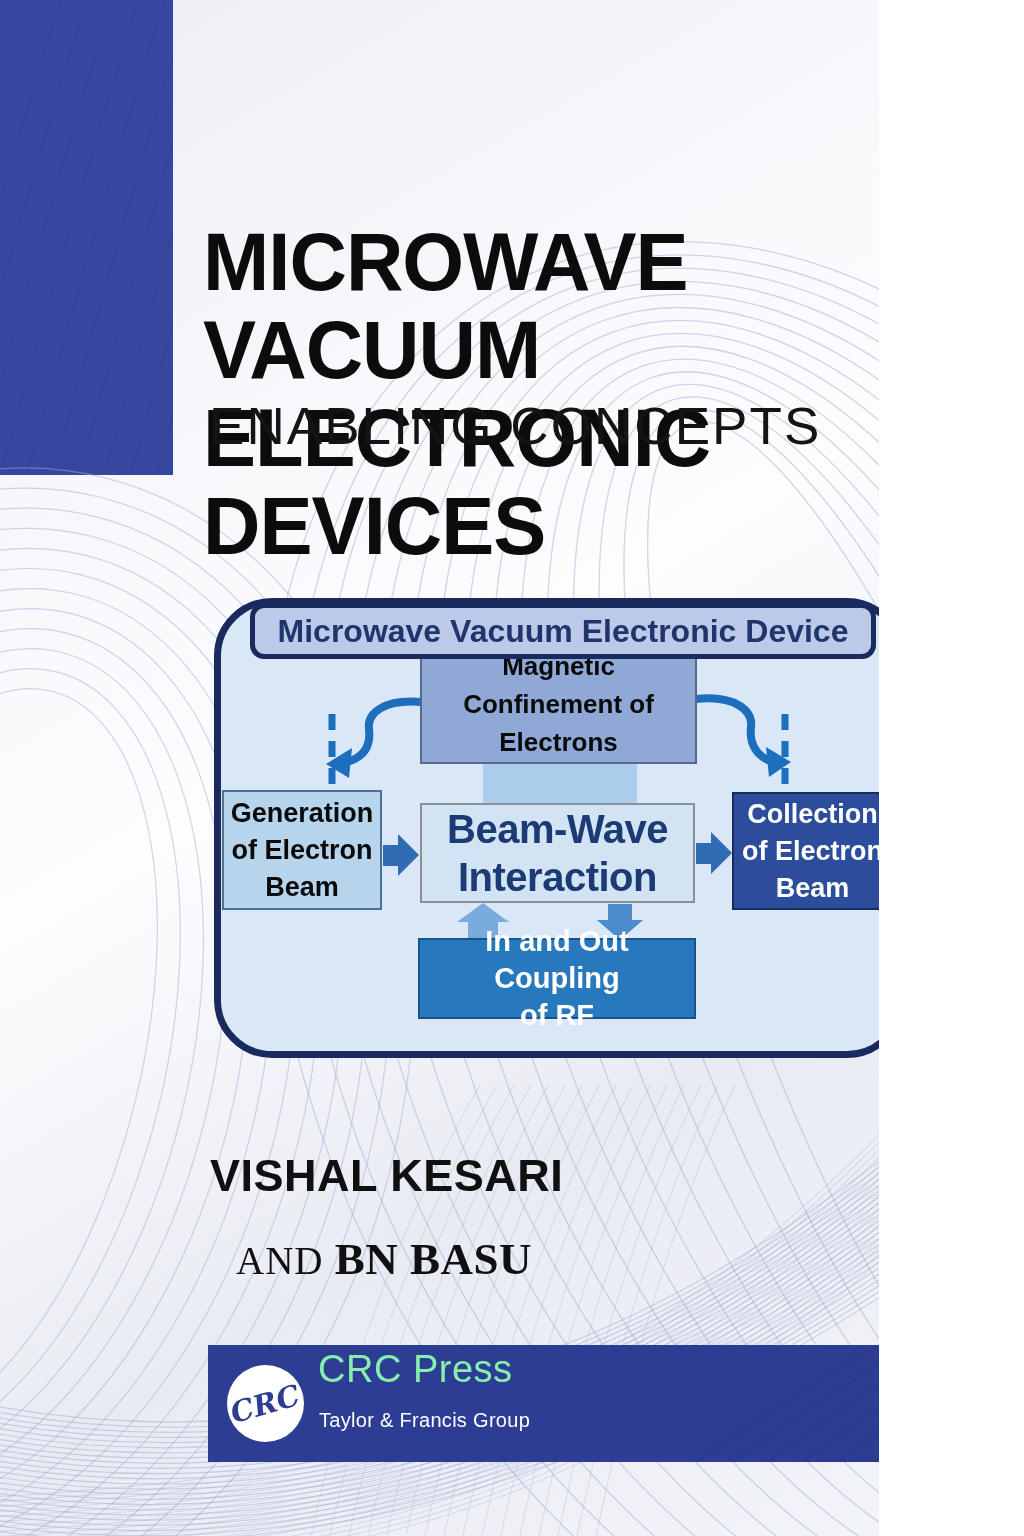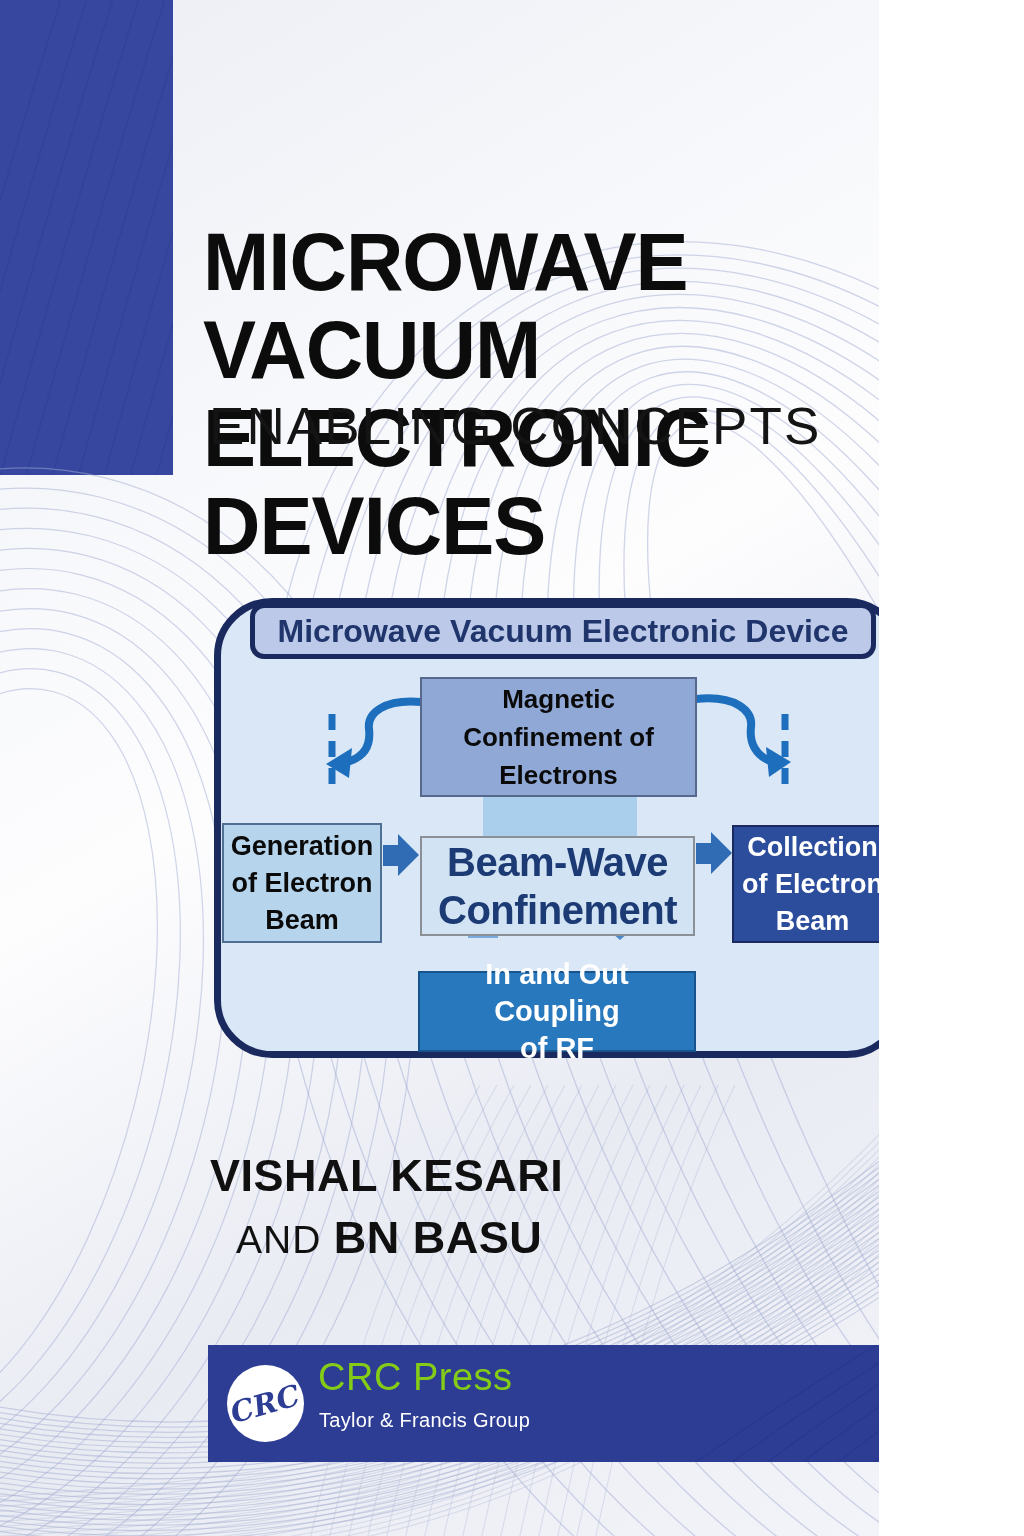--- a/index.html
+++ b/index.html
@@ -21,45 +21,45 @@
     font-size:52px;letter-spacing:2px;transform:scaleX(1.02);transform-origin:left top;}
   
   .dev-container{left:214px;top:598px;width:677px;height:446px;z-index:3;
     background:#d9e7f6;border:7px solid #1b2a5e;border-radius:58px;}
   .dev-header{left:250px;top:567px;width:616px;height:46px;z-index:6;
     background:#bcc9e8;border:5px solid #1b2a5e;border-radius:14px;
     display:flex;align-items:center;justify-content:center;
     color:#20356b;font-weight:bold;font-size:32px;letter-spacing:0px;margin-top:36px;}
   #diagram-arrows{left:0;top:0;z-index:4;}
   .dbox{z-index:5;display:flex;align-items:center;justify-content:center;text-align:center;
-    font-weight:bold;white-space:pre-line;box-sizing:border-box;margin-top:33px;}
+    font-weight:bold;white-space:pre-line;box-sizing:border-box;}
   .box-magnetic{left:420px;top:644px;width:277px;height:120px;background:#8fa8d6;
     border:2px solid #56688c;color:#0a0a0a;font-size:26px;line-height:38px;}
   .box-band{left:483px;top:762px;width:154px;height:43px;background:#a9cfec;z-index:3;}
   .box-generation{left:222px;top:790px;width:160px;height:120px;background:#b6d4ec;
     border:2px solid #4f6f93;color:#0a0a0a;font-size:27px;line-height:37px;}
   .box-interaction{left:420px;top:803px;width:275px;height:100px;background:#d2e4f4;
     border:2px solid #8b8f96;color:#1c3a74;font-size:40px;line-height:48px;letter-spacing:-0.5px;}
   .box-collection{left:732px;top:792px;width:161px;height:118px;background:#2b4d9c;
     border:2px solid #1b2a5e;color:#ffffff;font-size:27px;line-height:37px;}
   .box-coupling{left:418px;top:938px;width:278px;height:81px;background:#2878be;
     border:2px solid #17548e;color:#ffffff;font-size:29px;line-height:37px;}
   
   .author-block{left:210px;top:1150px;z-index:3;color:#101010;}
   .author-1{font-weight:bold;font-size:45px;letter-spacing:0.5px;}
-  .author-2{margin-top:10px;margin-left:26px;font-size:45px;}
+  .author-2{margin-top:31px;margin-left:26px;font-size:45px;font-family:Liberation Serif, serif;}
   .author-and{font-weight:400;font-size:39px;letter-spacing:1px;}
   .author-name2{font-weight:bold;letter-spacing:0.5px;}
   
   .crc-bar{left:208px;top:1345px;width:816px;height:117px;background:#2e3d94;z-index:3;}
   .crc-circle{position:absolute;left:19px;top:20px;width:77px;height:77px;background:#ffffff;
     border-radius:50%;display:flex;align-items:center;justify-content:center;}
   .crc-monogram{font-family:"DejaVu Serif", serif;font-style:italic;font-weight:bold;
     font-size:29px;color:#2e3d94;transform:rotate(-16deg);letter-spacing:0px;}
-  .crc-name{position:absolute;left:110px;top:11px;color:#84cc16;font-size:38px;font-weight:400;letter-spacing:0.5px;}
+  .crc-name{position:absolute;left:110px;top:3px;color:#86efac;font-size:38px;font-weight:400;letter-spacing:0.5px;}
   .crc-group{position:absolute;left:111px;top:64px;color:#ffffff;font-size:20px;font-weight:400;letter-spacing:0.3px;}
   .bar-waves{position:absolute;left:0;top:0;}
 </style>
 </head>
 <body>
 
 <div class="cover">
 
   <div class="abs corner-rect"></div>
 
@@ -198,21 +198,21 @@
   </svg>
 
   <div class="abs dbox box-band"></div>
   <div class="abs dbox box-magnetic">Magnetic
 Confinement of
 Electrons</div>
   <div class="abs dbox box-generation">Generation
 of Electron
 Beam</div>
   <div class="abs dbox box-interaction">Beam-Wave
-Confinement</div>
+Interaction</div>
   <div class="abs dbox box-collection">Collection
 of Electron
 Beam</div>
   <div class="abs dbox box-coupling">In and Out Coupling
 of RF</div>
 
   <div class="abs author-block">
     <div class="author-1">VISHAL KESARI</div>
     <div class="author-2"><span class="author-and">AND</span>
       <span class="author-name2">BN BASU</span></div>

